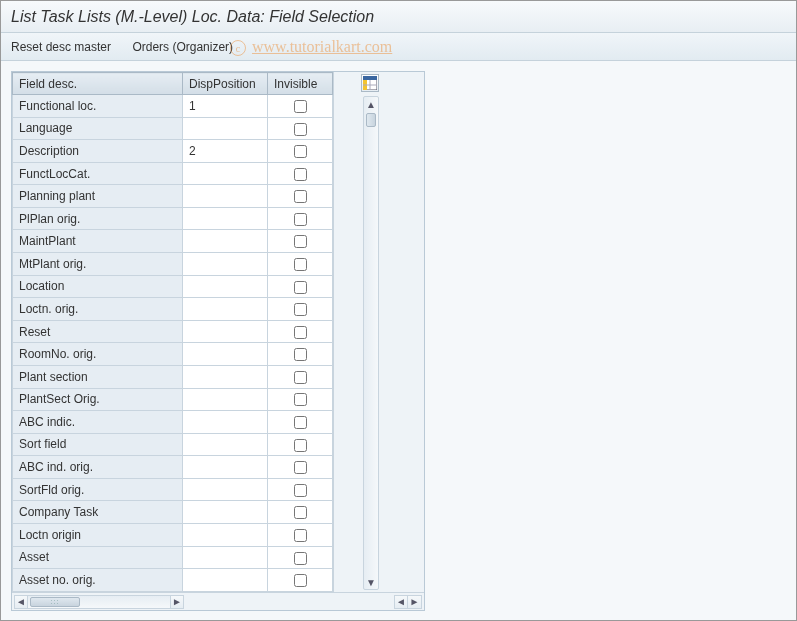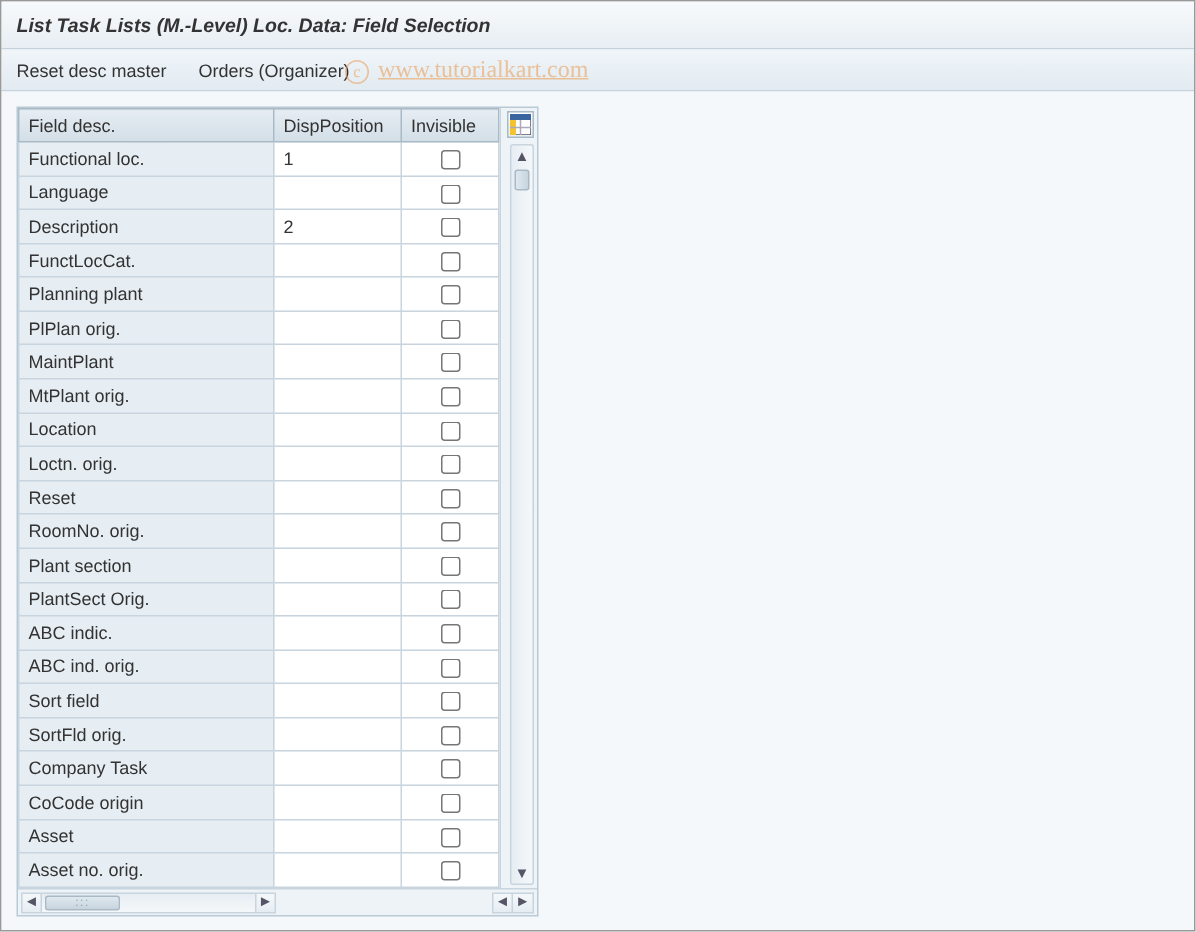--- a/index.html
+++ b/index.html
@@ -13,22 +13,22 @@
       border: 1px solid #999;
     }
     .titlebar {
       background: linear-gradient(to bottom, #f7fafc 0%, #e8eef3 100%);
       height: 32px;
       line-height: 32px;
       padding: 0 10px;
       border-bottom: 1px solid #c5d2db;
     }
     .titlebar h1 {
-      font-size: 13px;
-      font-weight: bold;
+      font-size: 16px;
+      font-weight: normal;
       font-style: italic;
       color: #333;
     }
     .toolbar {
       background: linear-gradient(to bottom, #f0f5f9 0%, #e2ebf1 100%);
       height: 28px;
       line-height: 28px;
       padding: 0 10px;
       border-bottom: 1px solid #c5d2db;
     }
@@ -38,21 +38,21 @@
       cursor: pointer;
     }
     .content-wrap {
       padding: 10px;
       background: #f5f8fa;
       height: calc(100% - 60px);
     }
     .panel {
       background: #eef3f7;
       border: 1px solid #b9c9d6;
-      width: 348px;
+      width: 414px;
       height: 540px;
       position: relative;
       display: flex;
       flex-direction: column;
     }
     .table-zone {
       flex: 1;
       display: flex;
       overflow: hidden;
     }
@@ -306,41 +306,41 @@
               <td class="desc-cell">PlantSect Orig.</td>
               <td></td>
               <td class="invisible-cell"><input type="checkbox" class="chk" style=""></td>
             </tr>
             <tr>
               <td class="desc-cell">ABC indic.</td>
               <td></td>
               <td class="invisible-cell"><input type="checkbox" class="chk" style=""></td>
             </tr>
             <tr>
+              <td class="desc-cell">Sort field</td>
+              <td></td>
+              <td class="invisible-cell"><input type="checkbox" class="chk" style=""></td>
+            </tr>
+            <tr>
               <td class="desc-cell">ABC ind. orig.</td>
               <td></td>
               <td class="invisible-cell"><input type="checkbox" class="chk" style=""></td>
             </tr>
             <tr>
-              <td class="desc-cell">Sort field</td>
-              <td></td>
-              <td class="invisible-cell"><input type="checkbox" class="chk" style=""></td>
-            </tr>
-            <tr>
               <td class="desc-cell">SortFld orig.</td>
               <td></td>
               <td class="invisible-cell"><input type="checkbox" class="chk" style=""></td>
             </tr>
             <tr>
               <td class="desc-cell">Company Task</td>
               <td></td>
               <td class="invisible-cell"><input type="checkbox" class="chk" style=""></td>
             </tr>
             <tr>
-              <td class="desc-cell">CoCode origin</td>
+              <td class="desc-cell">Loctn origin</td>
               <td></td>
               <td class="invisible-cell"><input type="checkbox" class="chk" style=""></td>
             </tr>
             <tr>
               <td class="desc-cell">Asset</td>
               <td></td>
               <td class="invisible-cell"><input type="checkbox" class="chk" style=""></td>
             </tr>
             <tr>
               <td class="desc-cell">Asset no. orig.</td>

